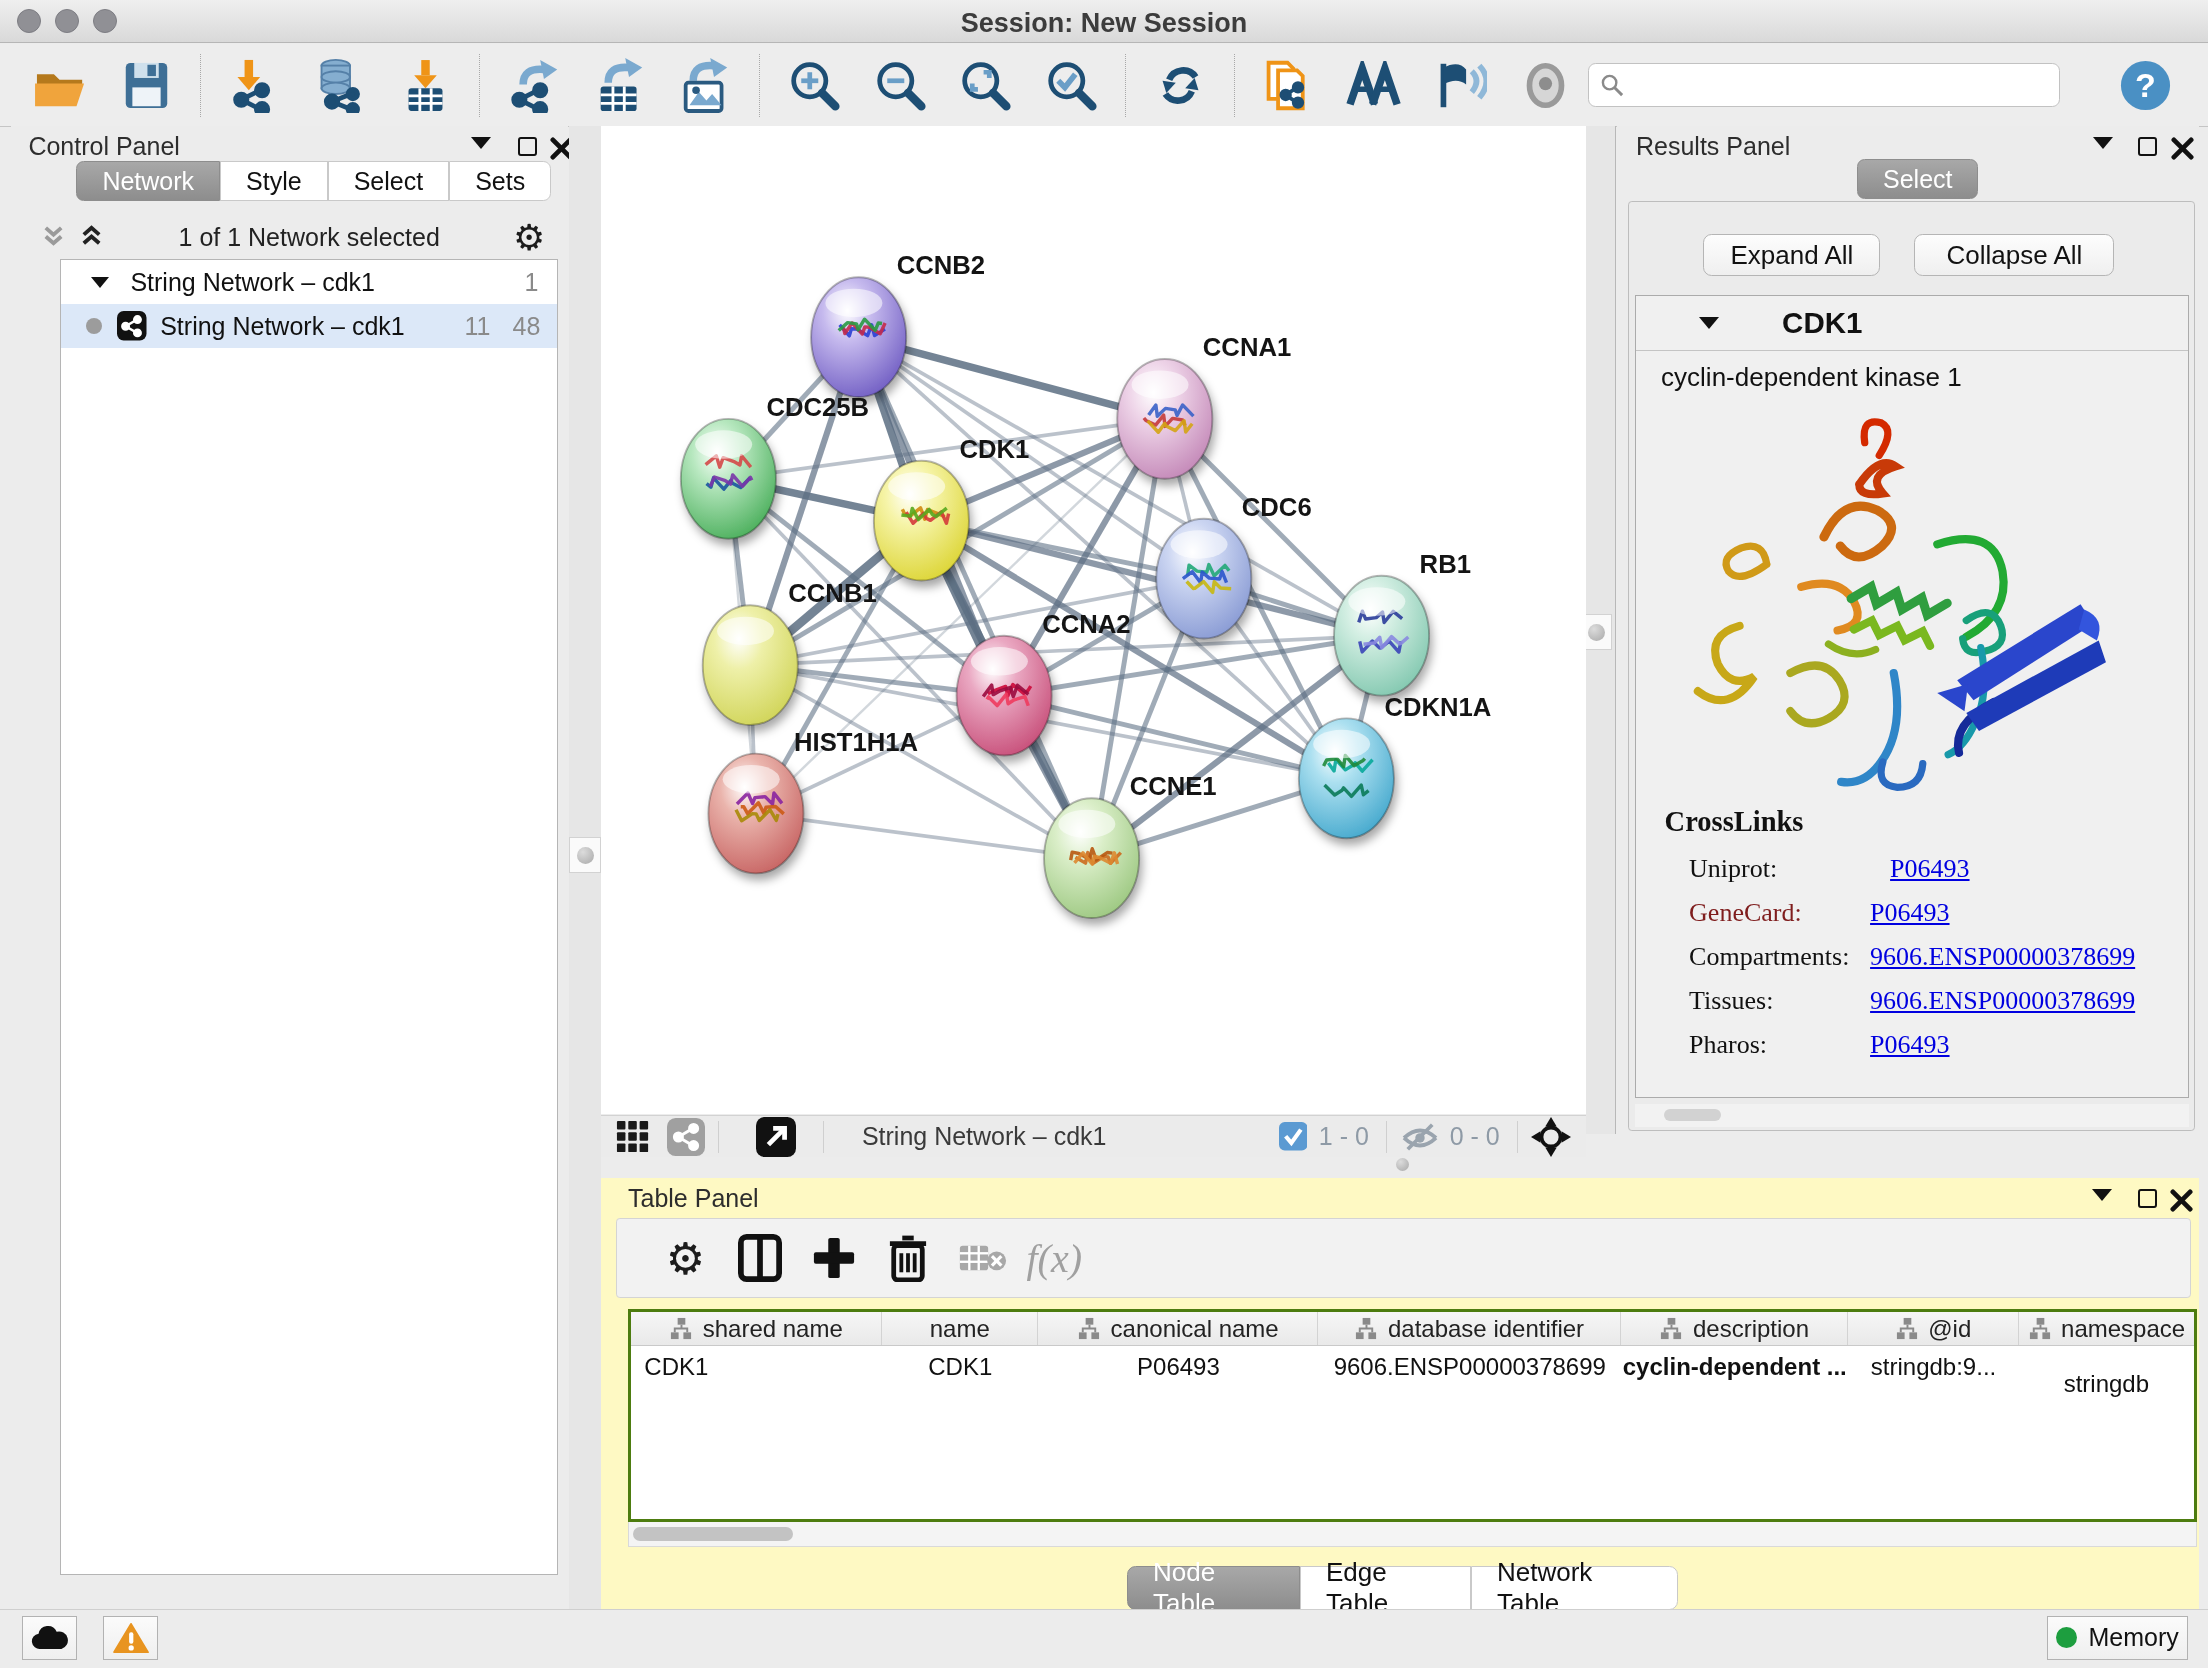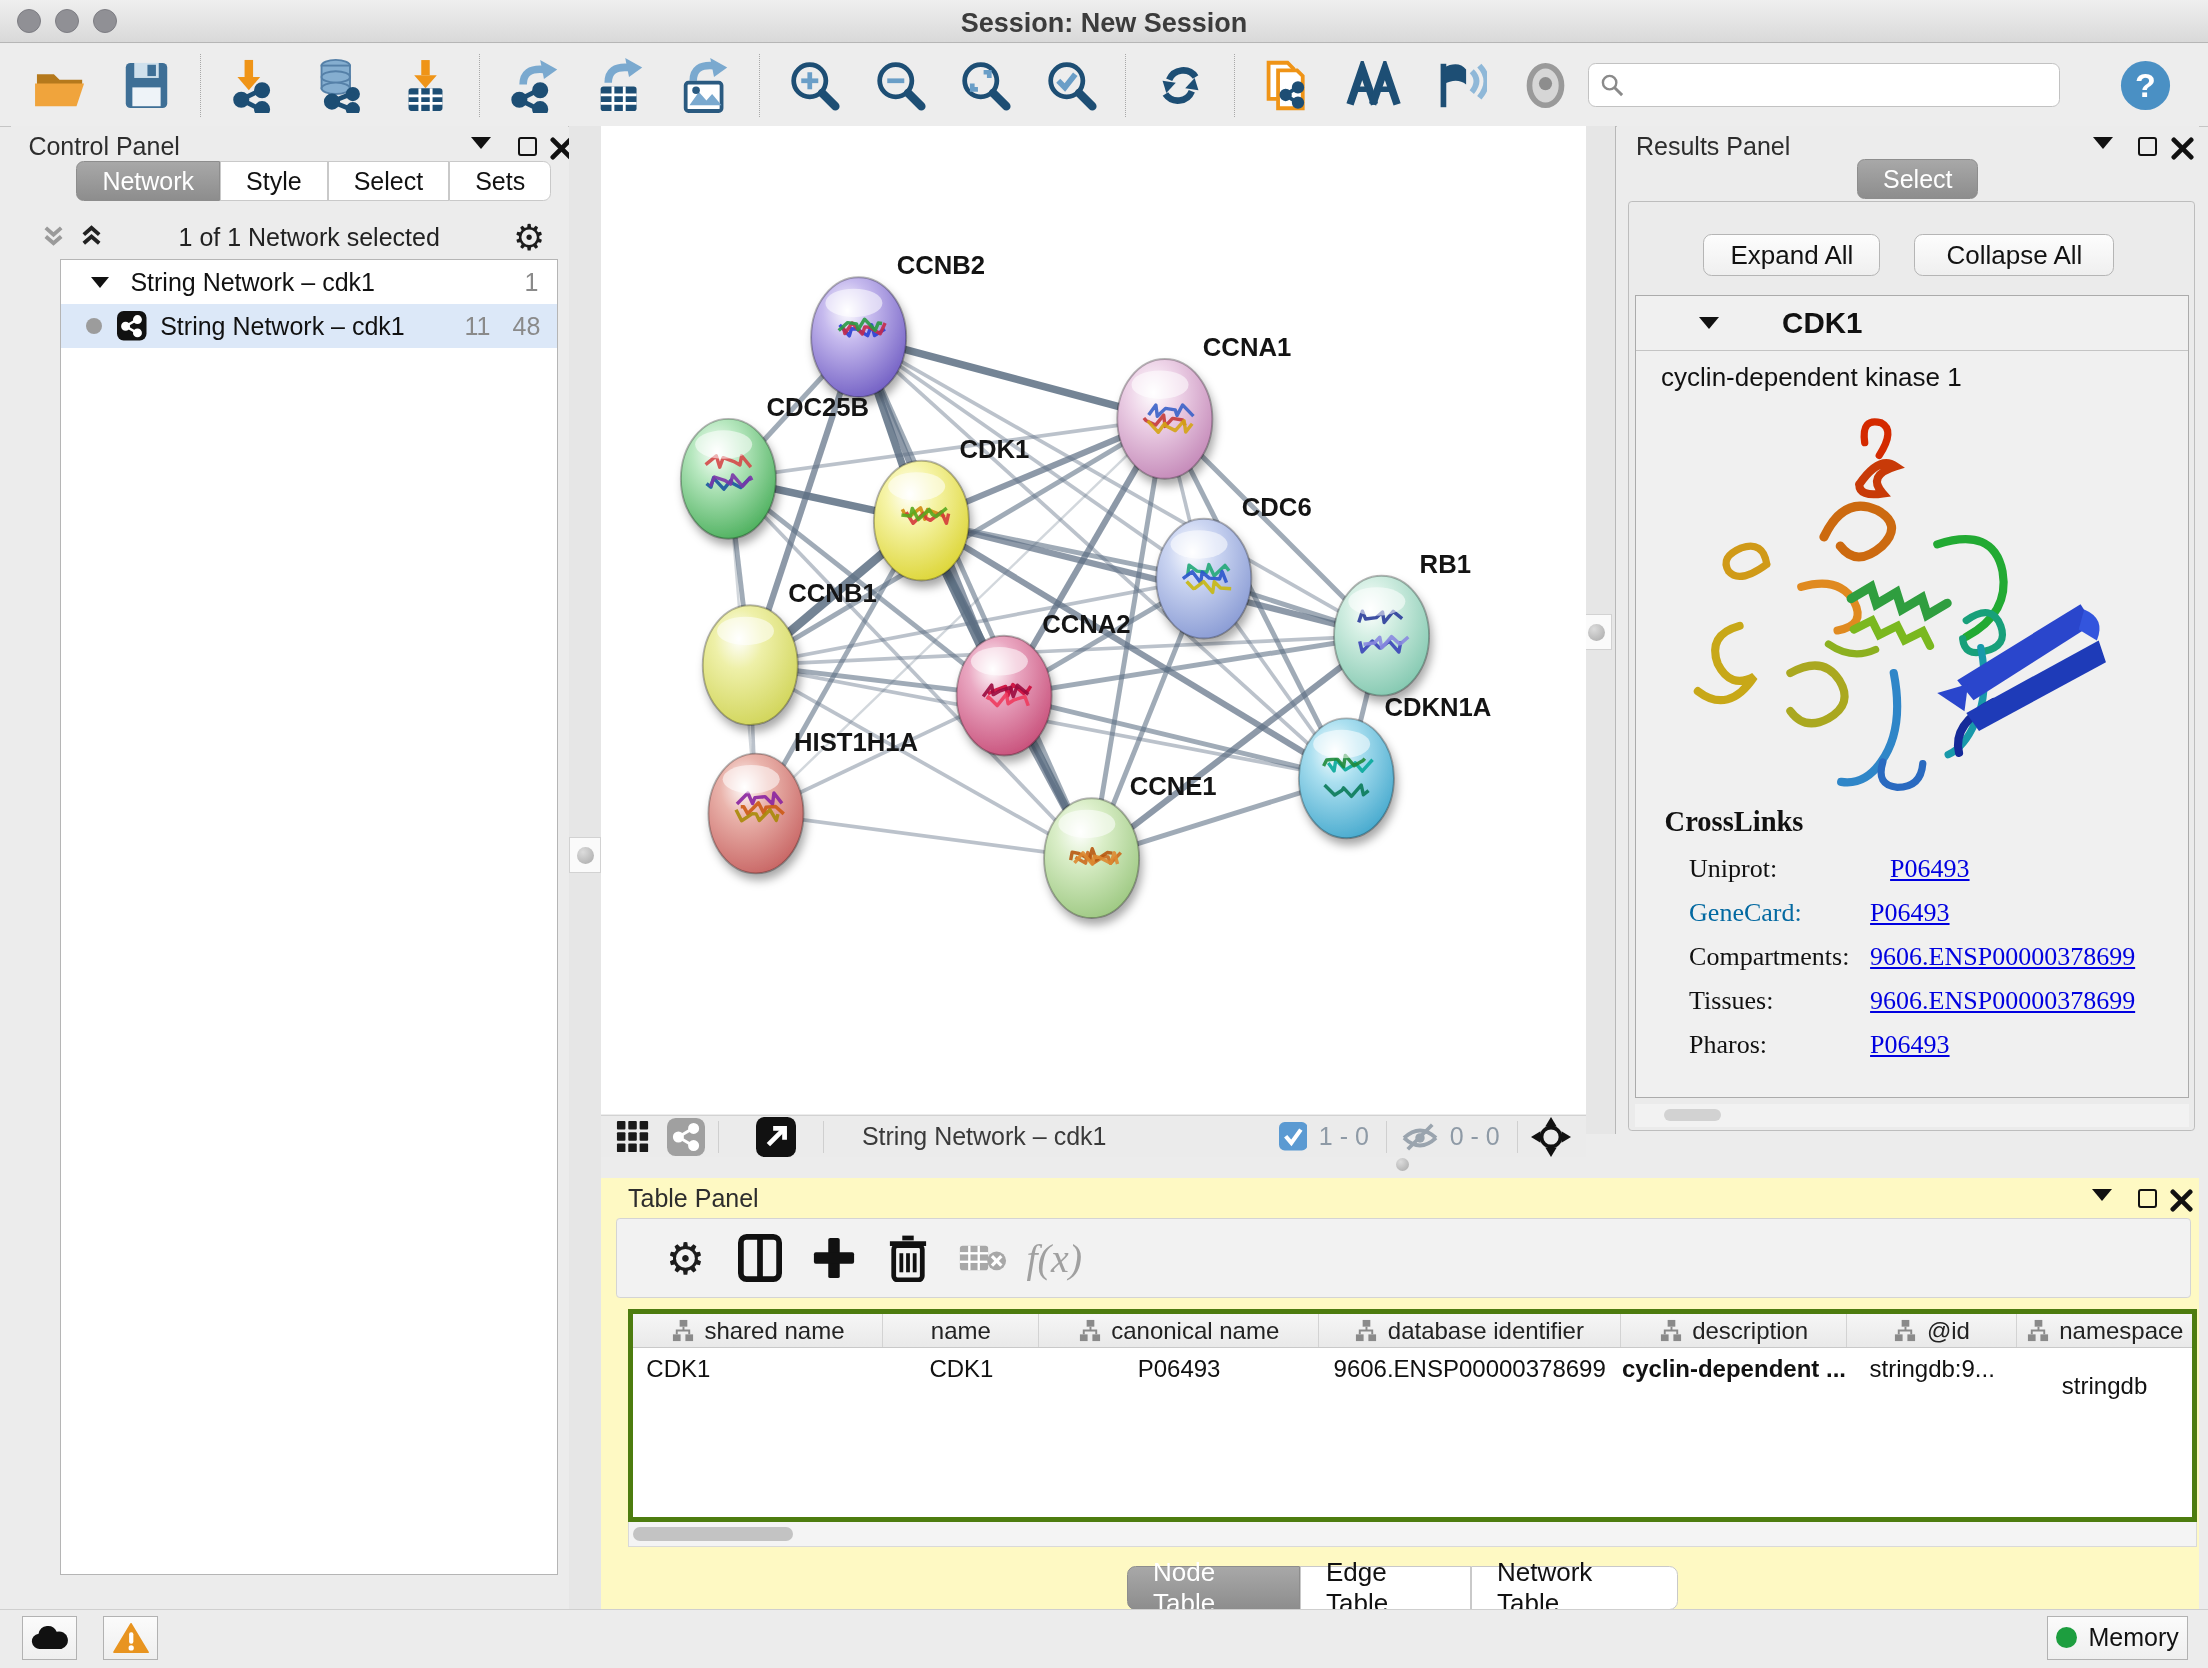--- a/index.html
+++ b/index.html
@@ -73,21 +73,21 @@
     border:1px solid #ababab;}
   .serif{font-family:"Liberation Serif","DejaVu Serif",serif;}
   .xlink{color:#0000e0;text-decoration:underline;}
 
   
   .table-panel{position:absolute;left:601px;top:1178px;width:1598px;height:439px;background:#fef9c3;}
   .tp-toolbar{position:absolute;left:15px;top:40px;width:1575px;height:80px;background:#f2f2f2;
     border:1px solid #d4d4d4;border-radius:3.8px;display:flex;align-items:center;padding-left:38px;}
   .tp-tool{width:61px;height:61px;display:flex;align-items:center;justify-content:center;margin-right:13.3px;font-family:Liberation Serif, serif;}
   .tbl{position:absolute;left:27px;top:131px;width:1569px;height:213px;background:#fff;
-    border:5px solid #4d7c0f;}
+    border:3px solid #4d7c0f;}
   .tbl-head{display:flex;height:34px;background:linear-gradient(#f6f6f6,#e9e9e9);
     border-bottom:1px solid #c9c9c9;}
   .th{display:flex;align-items:center;justify-content:center;font-size:24px;color:#222;
     border-right:1px solid #d3d3d3;gap:9.5px;}
   .tbl-row{display:flex;height:42px;align-items:center;font-size:24px;color:#111;}
   .td{overflow:hidden;white-space:nowrap;}
   .hscroll{position:absolute;left:27px;top:344px;width:1569px;height:25px;background:#f4f4f4;
     border:1px solid #d9d9d9;border-top:none;}
   .hthumb{position:absolute;left:3.8px;top:4.8px;width:160px;height:14.3px;border-radius:7.6px;background:#c3c3c3;}
   .tp-tabs{position:absolute;left:526px;top:388px;display:flex;}
@@ -709,21 +709,21 @@
           <path d="M462 230 q24 10 14 34 l-20 -12 z" fill="#3355dd"></path>
         </svg>
 
         <div class="serif" style="margin:5.7px 0 0 28.5px;font-size:28.5px;font-weight:bold;color:#111;">CrossLinks</div>
         <div style="margin-left:53px;margin-top:9.5px;">
           <div style="display:flex;height:44px;align-items:center;gap:20px;">
             <span class="serif" style="width:181px;font-size:26px;color:#111;">Uniprot:</span>
             <span class="serif xlink" style="font-size:26px;">P06493</span>
           </div>
           <div style="display:flex;height:44px;align-items:center;">
-            <span class="serif" style="width:181px;font-size:26px;color:#0369a1;">GeneCard:</span>
+            <span class="serif" style="width:181px;font-size:26px;color:#7f1d1d;">GeneCard:</span>
             <span class="serif xlink" style="font-size:26px;">P06493</span>
           </div>
           <div style="display:flex;height:44px;align-items:center;">
             <span class="serif" style="width:181px;font-size:26px;color:#111;">Compartments:</span>
             <span class="serif xlink" style="font-size:26px;">9606.ENSP00000378699</span>
           </div>
           <div style="display:flex;height:44px;align-items:center;">
             <span class="serif" style="width:181px;font-size:26px;color:#111;">Tissues:</span>
             <span class="serif xlink" style="font-size:26px;">9606.ENSP00000378699</span>
           </div>

